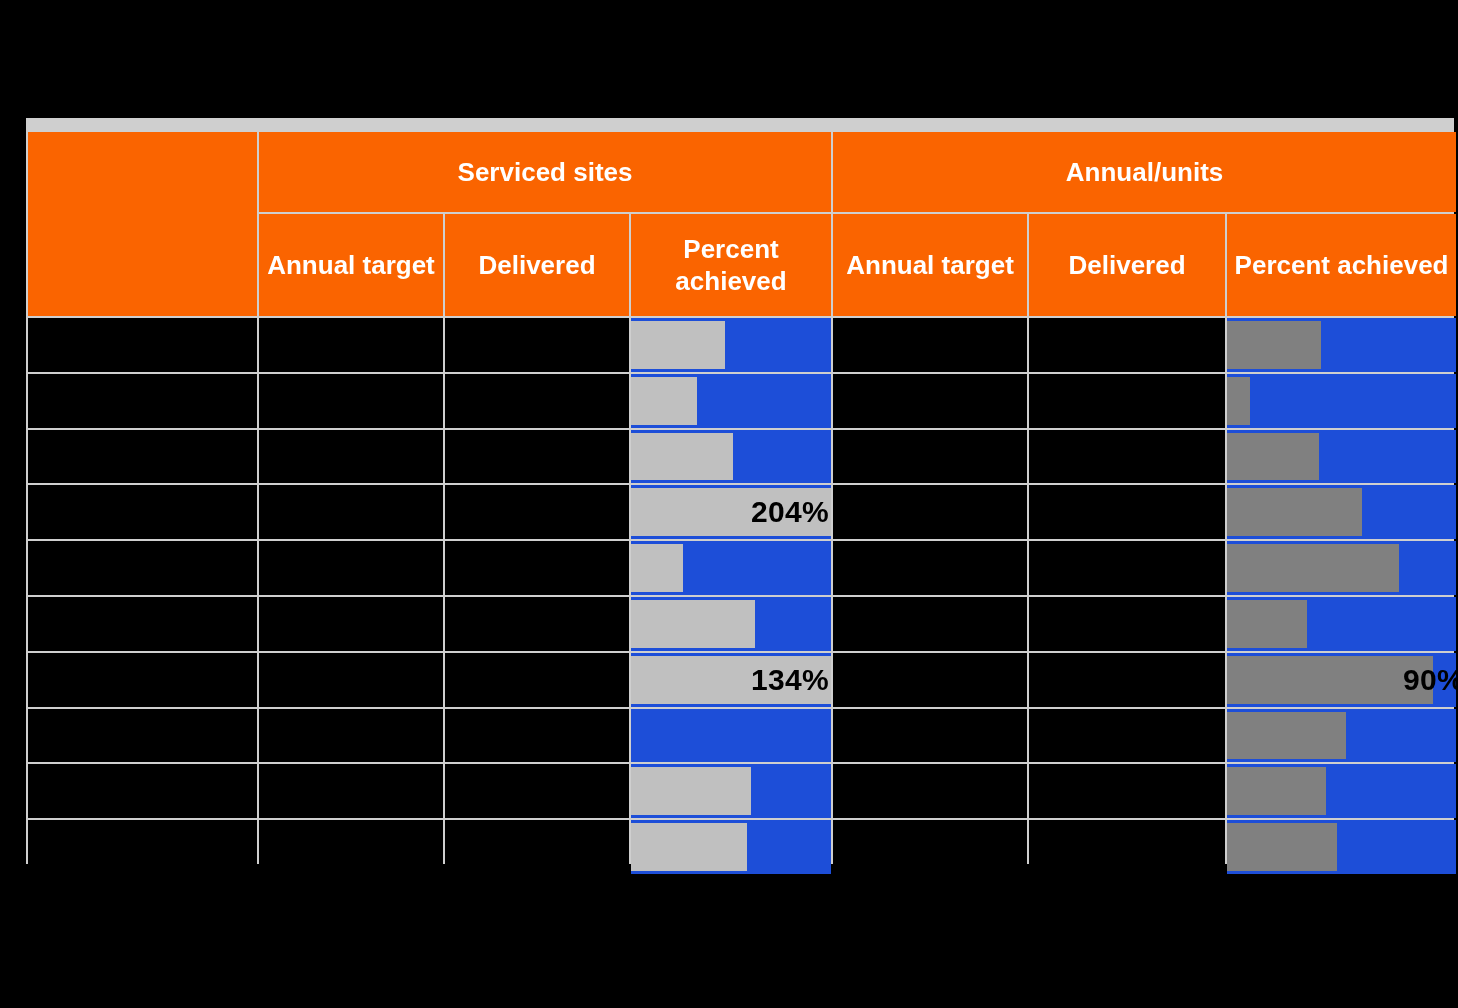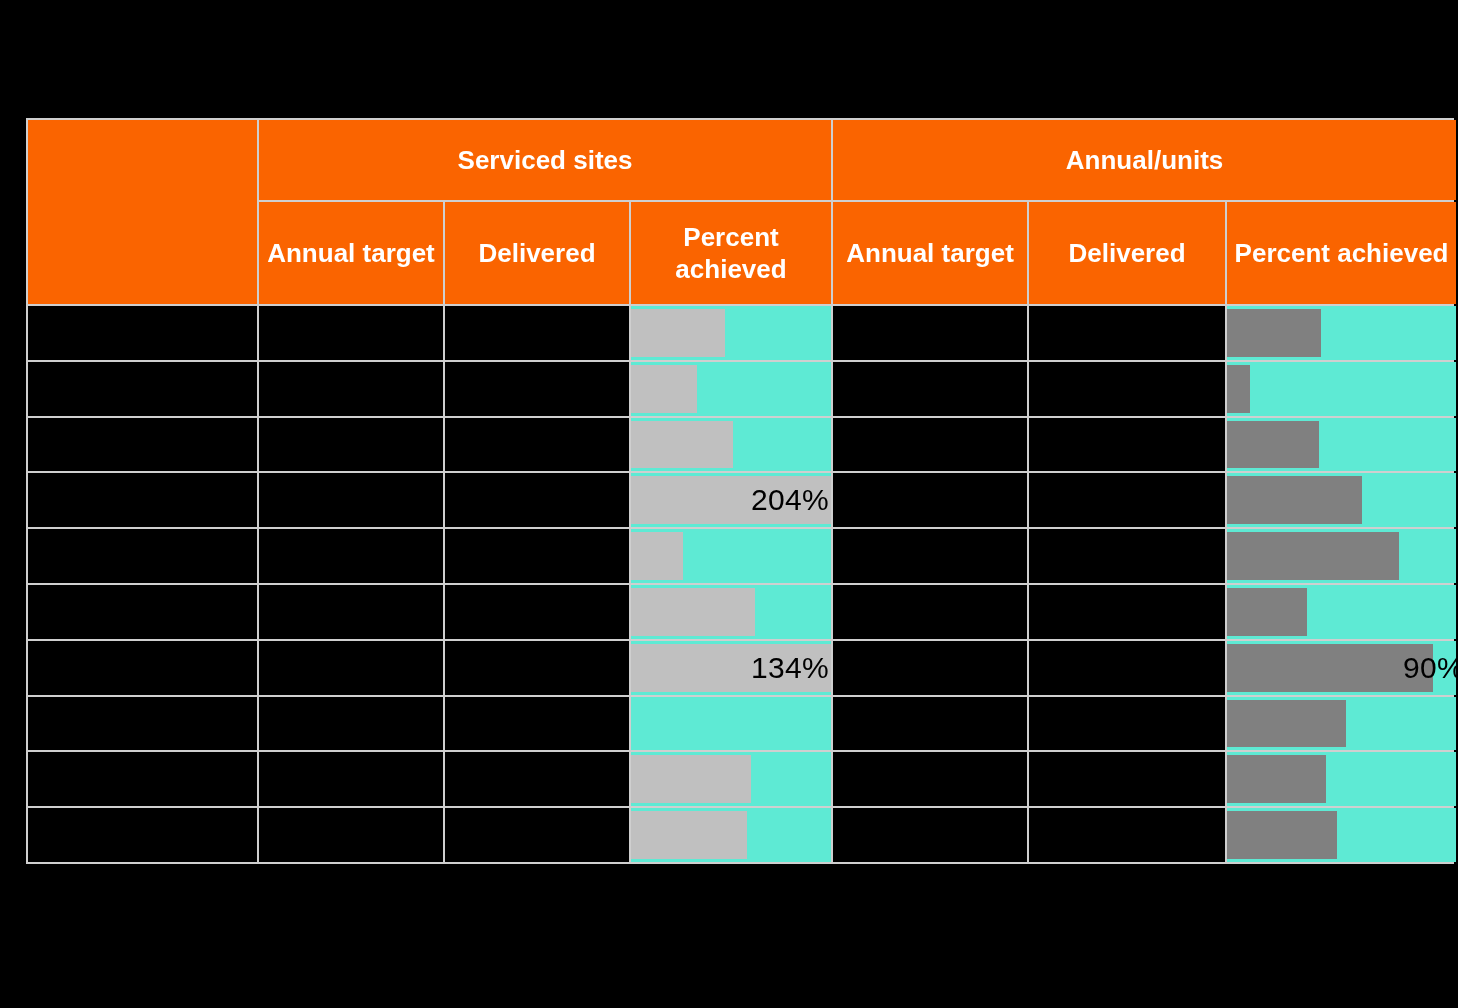--- a/index.html
+++ b/index.html
@@ -6,21 +6,21 @@
   body{
     width:1458px;height:1008px;position:relative;overflow:hidden;
     font-family:"Liberation Sans", sans-serif;
   }
   #table-wrap{
     position:absolute;left:26px;top:118px;width:1428px;height:746px;
     background:#cfcfcf;
   }
   table.report{
     border-collapse:separate;border-spacing:2px;
-    width:100%;height:100%;table-layout:fixed;
+    width:100%;height:100%;table-layout:fixed;margin-top:12px;
   }
   table.report th, table.report td{
     padding:0;margin:0;vertical-align:middle;overflow:hidden;
   }
   
   .hdr{
     background:#fa6400;color:#ffffff;
     font-weight:bold;font-size:26px;line-height:1.25;
     text-align:center;
   }
@@ -30,21 +30,21 @@
   
   .body-row td{
     background:#000000;height:53px;
   }
   .cell-text{
     color:#000000;font-size:24px;padding:0 10px;
     white-space:nowrap;overflow:hidden;
   }
   .cell-text.right{text-align:right;}
   
-  td.barcell{position:relative;background:#5eead4;}
+  td.barcell{position:relative;background:#1d4ed8;font-weight:bold;}
   .bar{
     position:absolute;left:0;top:3px;bottom:3px;
     box-sizing:border-box;
   }
   .bar.light{background:#c0c0c0;}
   .bar.dark{background:#808080;}
   .barlabel{
     position:absolute;top:0;bottom:0;right:2px;
     display:flex;align-items:center;justify-content:flex-end;
     color:#000000;font-size:30px;letter-spacing:.3px;

